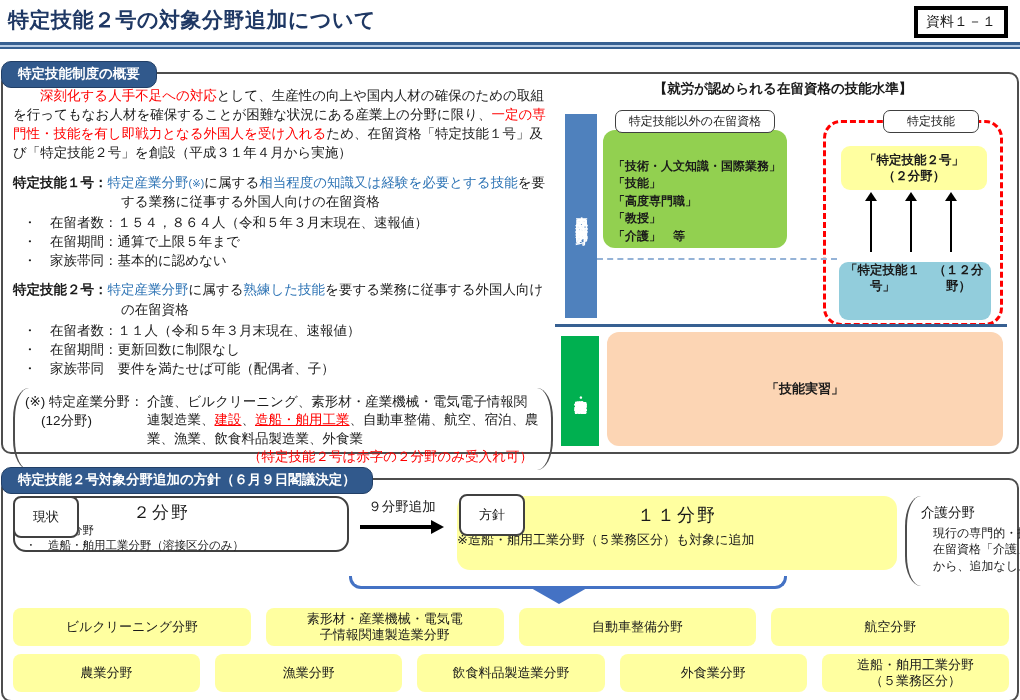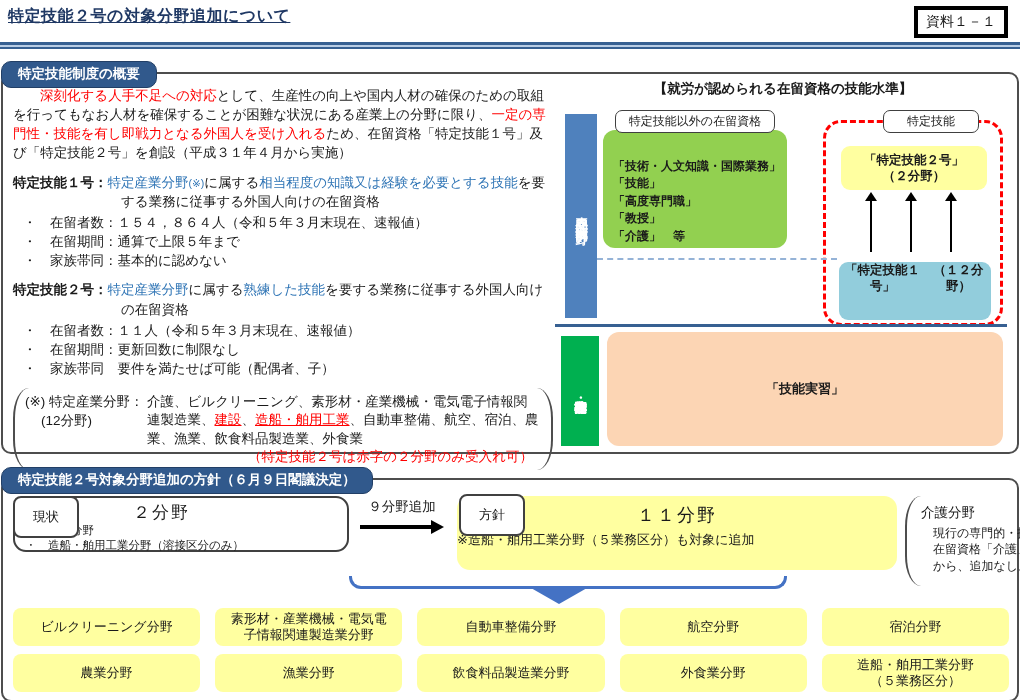--- a/index.html
+++ b/index.html
@@ -2,21 +2,21 @@
 <html lang="ja"><head>
 <meta charset="utf-8">
 <style>
   * { margin:0; padding:0; box-sizing:border-box; }
   body { width:1020px; height:700px; background:#fff; overflow:hidden;
          font-family:"Liberation Sans","DejaVu Sans",sans-serif; color:#1a1a1a; }
   .page { position:relative; width:1020px; height:700px; }
 
   
   .hdr { position:relative; height:42px; padding:6px 10px 0 8px; }
-  .hdr-title { font-size:16px; font-weight:bold; color:#1f3864; letter-spacing:.5px;text-decoration:underline; }
+  .hdr-title { font-size:21px; font-weight:bold; color:#1f3864; letter-spacing:.5px; }
   .doc-label { position:absolute; top:6px; right:12px; border:4px solid #000000;
                padding:3px 8px; font-size:14px; background:#fff; }
   .hdr-rule { height:7px; background:#b9cde5; border-top:3px solid #376092;
               border-bottom:2px solid #376092; }
 
   
   .section { position:relative; border:2px solid #4d4d4d; border-radius:10px;
              margin:0 1px; background:#fff; }
   .badge { position:absolute; top:-13px; left:-2px; background:#31598c; color:#fff;
            font-weight:bold; font-size:13.5px; padding:3px 16px 4px;
@@ -265,21 +265,20 @@
     <div class="brace"></div>
     <div class="brace-tip"></div>
 
     <div class="grid">
       <div class="grid-row">
         <div class="cell">ビルクリーニング分野</div>
         <div class="cell">素形材・産業機械・電気電
 子情報関連製造業分野</div>
         <div class="cell">自動車整備分野</div>
         <div class="cell">航空分野</div>
-        <div class="cell">宿泊分野</div>
       </div>
       <div class="grid-row">
         <div class="cell">農業分野</div>
         <div class="cell">漁業分野</div>
         <div class="cell">飲食料品製造業分野</div>
         <div class="cell">外食業分野</div>
         <div class="cell">造船・舶用工業分野
 （５業務区分）</div>
       </div>
     </div>

